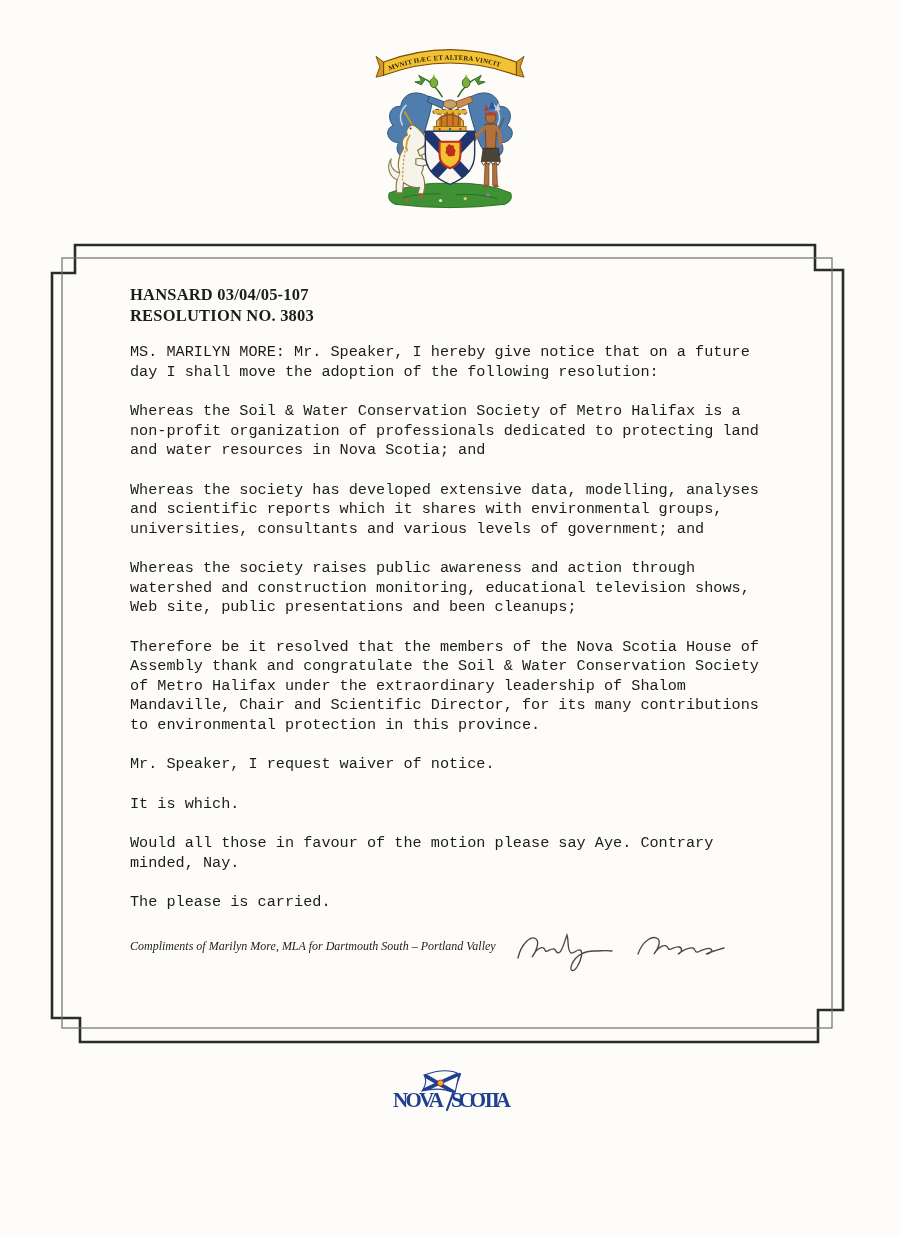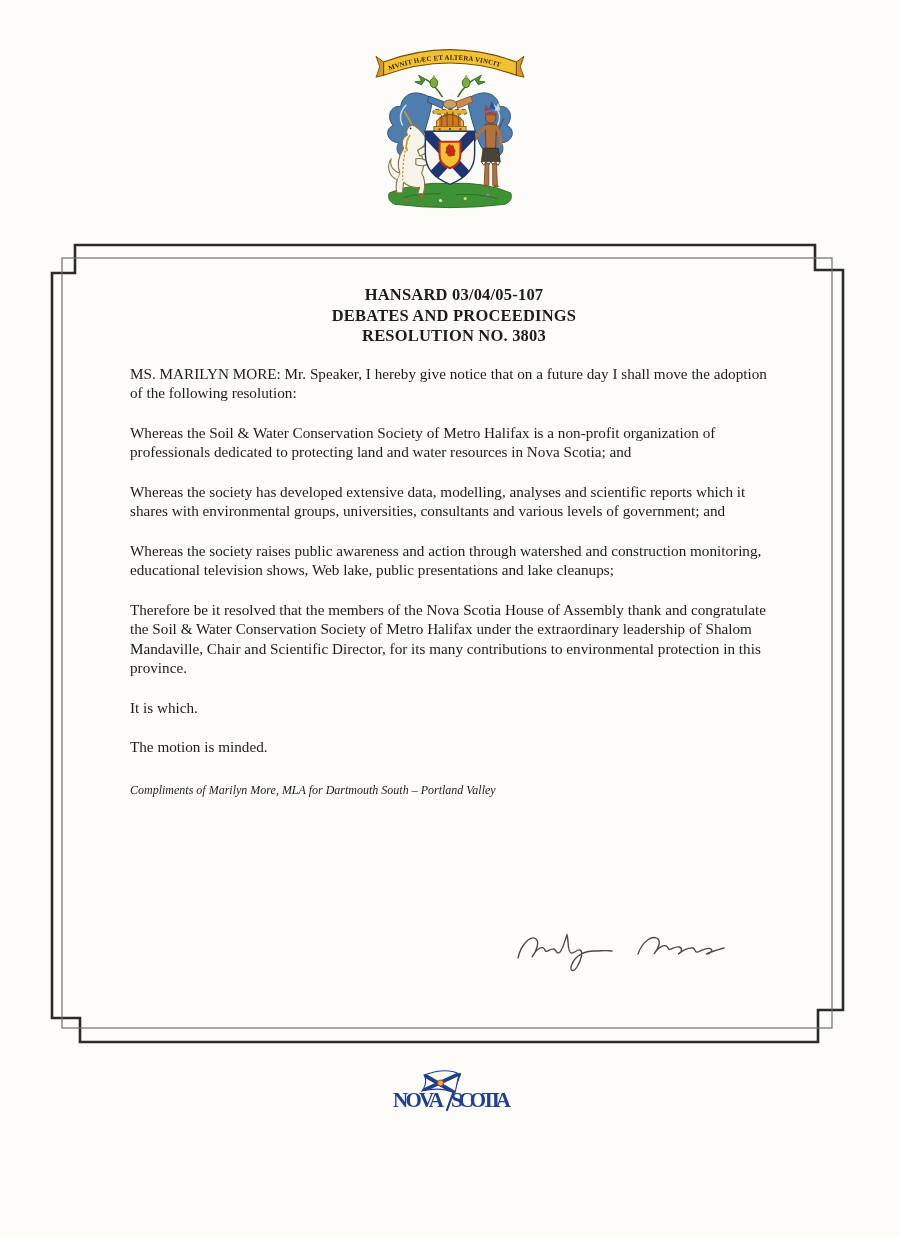--- a/index.html
+++ b/index.html
@@ -11,24 +11,24 @@
     color:#1c1c1c;
     overflow:hidden;
   }
   .arms{position:absolute;left:374px;top:44px;}
   .frame-svg{position:absolute;left:0;top:0;width:900px;height:1237px;pointer-events:none;}
   .content{
     position:absolute;left:130px;top:285px;width:648px;
     font-size:15.2px;line-height:19.5px;
   }
   .doc-header{
-    text-align:center;font-weight:bold;font-size:16.5px;line-height:20.5px;
+    text-align:left;font-weight:bold;font-size:16.5px;line-height:20.5px;
     margin-bottom:17px;letter-spacing:.2px;
   }
-  .paras p{margin:20px 0 0 0;}
+  .paras p{margin:20px 0 0 0;font-family:Liberation Mono, monospace;}
   .paras p:first-child{margin-top:0;}
   .compliments{
     margin-top:24px;text-align:left;font-style:italic;font-size:12px;
   }
   .signature{position:absolute;left:512px;top:926px;}
   .footer-logo{position:absolute;left:390px;top:1068px;}
   .logo-text{font-family:"Liberation Serif","DejaVu Serif",serif;font-weight:bold;}
 </style>
 </head>
 <body>
@@ -140,31 +140,32 @@
 </svg>
 
 <svg class="frame-svg" viewBox="0 0 900 1237">
   <path d="M75,245 L815,245 L815,270 L843,270 L843,1010 L818,1010 L818,1042 L80,1042 L80,1018 L52,1018 L52,273 L75,273 Z" fill="none" stroke="#2b2b2b" stroke-width="2.6"></path>
   <rect x="62" y="258" width="770" height="770" fill="none" stroke="#6e6e6e" stroke-width="1.2"></rect>
 </svg>
 
 <div class="content">
   <div class="doc-header">
       <div>HANSARD 03/04/05-107</div>
-      <div>DEBATES AND PROCEEDINGS</div>
       <div>RESOLUTION NO. 3803</div>
     </div>
   <div class="paras">
       <p>MS. MARILYN MORE: Mr. Speaker, I hereby give notice that on a future day I shall move the adoption of the following resolution:</p>
       <p>Whereas the Soil &amp; Water Conservation Society of Metro Halifax is a non-profit organization of professionals dedicated to protecting land and water resources in Nova Scotia; and</p>
       <p>Whereas the society has developed extensive data, modelling, analyses and scientific reports which it shares with environmental groups, universities, consultants and various levels of government; and</p>
-      <p>Whereas the society raises public awareness and action through watershed and construction monitoring, educational television shows, Web lake, public presentations and lake cleanups;</p>
+      <p>Whereas the society raises public awareness and action through watershed and construction monitoring, educational television shows, Web site, public presentations and been cleanups;</p>
       <p>Therefore be it resolved that the members of the Nova Scotia House of Assembly thank and congratulate the Soil &amp; Water Conservation Society of Metro Halifax under the extraordinary leadership of Shalom Mandaville, Chair and Scientific Director, for its many contributions to environmental protection in this province.</p>
+      <p>Mr. Speaker, I request waiver of notice.</p>
       <p>It is which.</p>
-      <p>The motion is minded.</p>
+      <p>Would all those in favour of the motion please say Aye. Contrary minded, Nay.</p>
+      <p>The please is carried.</p>
     </div>
   <div class="compliments">Compliments of Marilyn More, MLA for Dartmouth South – Portland Valley</div>
 </div>
 
 <svg class="signature" width="220" height="50" viewBox="0 0 220 50">
   <desc>Marilyn More</desc>
   <g fill="none" stroke="#4b4a40" stroke-width="1.35" stroke-linecap="round">
     <path d="M6,32 C9,18 19,9 24,13 C28,16 24,26 20,31 C25,22 31,19 33,24 C34,28 38,22 42,23 C45,24 44,29 48,26 C51,23 53,14 55,9 C57,15 55,25 59,27 C62,28 65,23 68,24 C71,25 70,33 65,41 C61,47 57,45 60,38 C64,29 73,25 82,25 C89,25 94,24 100,25"></path>
     <path d="M126,28 C131,14 141,9 146,13 C149,16 146,23 142,28 C147,20 154,17 156,22 C157,26 162,20 167,21 C171,22 170,27 166,28 C170,25 176,21 181,22 C184,23 182,27 186,26 C190,24 196,21 199,23 C201,25 198,28 194,28 C198,26 205,24 212,22"></path>
   </g>

